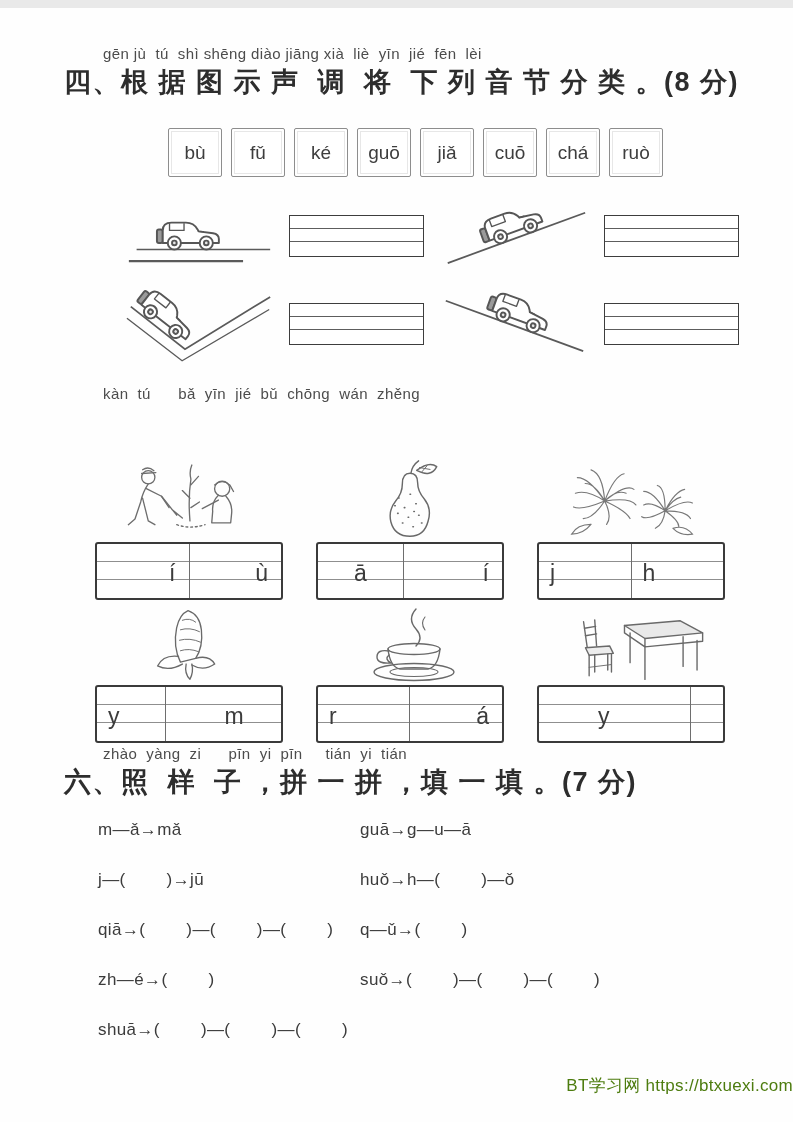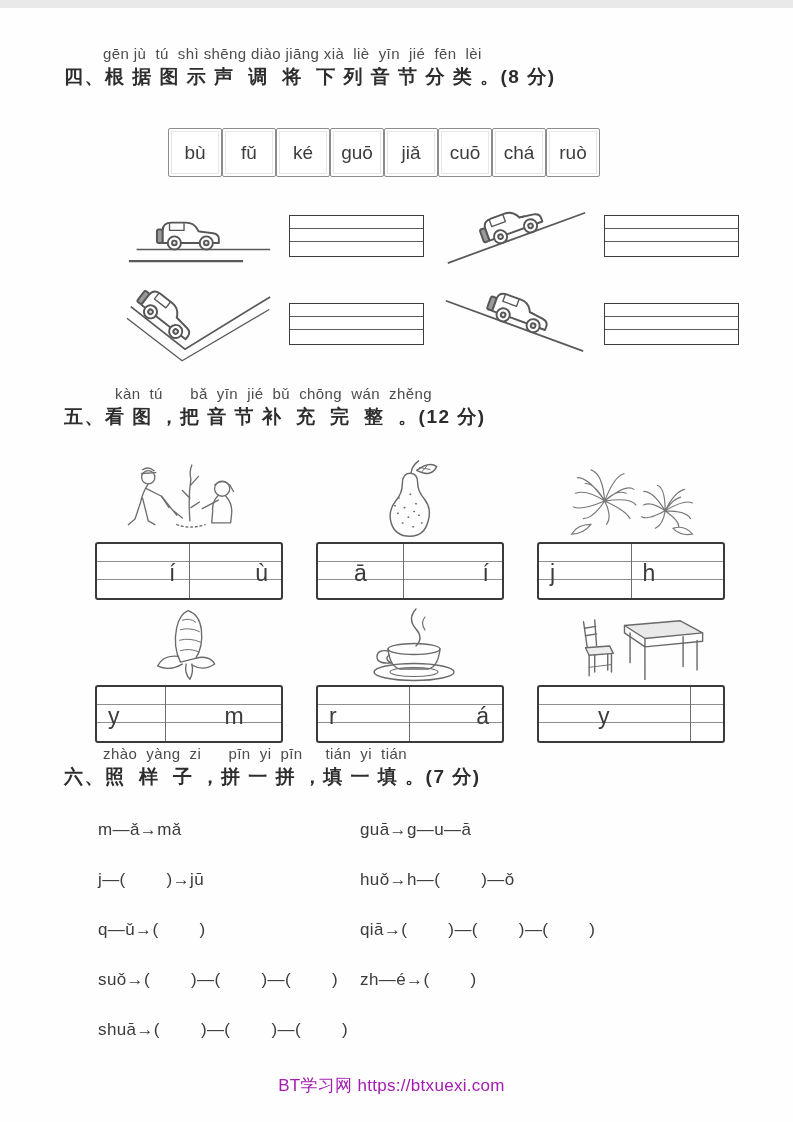--- a/index.html
+++ b/index.html
@@ -3,24 +3,24 @@
 <meta charset="utf-8">
 <style>
   html,body{margin:0;padding:0;background:#e9e9e9;}
   .page{
     position:relative;width:793px;height:1122px;margin:8px auto;
     background:#fefefe;overflow:hidden;
     font-family:"Liberation Sans","DejaVu Sans",sans-serif;color:#3a3a3a;
   }
   .page::after{content:"";position:absolute;left:0;right:0;bottom:0;height:6px;background:#f0eeeb;}
   .pinyin-label{position:absolute;font-size:15px;color:#4c4c4c;letter-spacing:.4px;white-space:pre;}
-  .cn-title{position:absolute;font-size:19px;font-weight:700;color:#2d2d2d;letter-spacing:1.5px;white-space:pre;margin:0;}
+  .cn-title{position:absolute;font-size:27px;font-weight:700;color:#2d2d2d;letter-spacing:1.5px;white-space:pre;margin:0;}
 
   
-  .stamps{position:absolute;left:168px;top:120px;display:flex;}
+  .stamps{position:absolute;left:168px;top:120px;display:flex;gap:9px;}
   .stamp{
     width:52px;height:47px;border:1.2px solid #8d8d8d;border-radius:2px;
     display:flex;align-items:center;justify-content:center;
     font-size:19px;color:#3d3d3d;background:#fff;
     box-shadow:inset 0 0 0 2px #fff, inset 0 0 0 3px #e7e7e7;
   }
 
   
   .tone-grid{position:absolute;left:125px;top:192px;display:grid;
     grid-template-columns:315px 315px;row-gap:16px;}
@@ -48,22 +48,22 @@
   .al-cl{padding-left:32%;}
   .al-c{justify-content:center;}
   .al-r{justify-content:flex-end;padding-right:13px;}
 
   
   .s6-grid{position:absolute;left:98px;top:810px;width:640px;display:grid;
     grid-template-columns:262px 1fr;row-gap:26px;
     font-size:17px;color:#3b3b3b;white-space:pre;letter-spacing:.4px;}
   .s6-grid div{line-height:24px;}
 
-  .footer{position:absolute;left:0;right:10px;top:1066px;text-align:center;
-    font-size:17px;color:#a21caf;letter-spacing:.3px;}
+  .footer{position:absolute;left:0;right:0;top:1066px;text-align:right;
+    font-size:17px;color:#4d7c0f;letter-spacing:.3px;}
 
   svg{overflow:visible;}
   .hidden-defs{position:absolute;width:0;height:0;}
 </style>
 </head>
 <body>
 
 <div class="page">
 
   <svg class="hidden-defs" aria-hidden="true">
@@ -144,22 +144,21 @@
 
     <div class="tone-cell">
       <svg width="150" height="72" viewBox="0 0 155 72">
         <line x1="6" y1="12" x2="148" y2="64" stroke="#5a5a5a" stroke-width="1.8"></line>
         <use href="#jeep" transform="translate(77,38) rotate(20) translate(0,-14.8)"></use>
       </svg>
       <div class="answer-box"></div>
     </div>
   </div>
 
-  <div class="pinyin-label" style="left:115px;top:377px;">kàn  tú      bǎ  yīn  jié  bǔ  chōng  wán  zhěng</div>
-  <h2 class="cn-title" style="left:64px;top:396px;">五、看 图 ，把 音 节 补  充  完  整  。(12 分)</h2>
+  <div class="pinyin-label" style="left:103px;top:377px;">kàn  tú      bǎ  yīn  jié  bǔ  chōng  wán  zhěng</div>
 
   <div class="s5-row" style="top:450px;">
     <div class="s5-item">
       <div class="s5-img">
         <svg width="180" height="82" viewBox="0 0 190 86">
           <g fill="none" stroke="#6d6d6d" stroke-width="1.4" stroke-linecap="round" stroke-linejoin="round">
             <circle cx="52" cy="18" r="7"></circle>
             <path d="M45 14 L60 13 M46 10 Q52 6 58 11"></path>
             <path d="M52 25 Q46 34 44 44 L38 62 M46 40 L52 64 M38 62 L31 68 M52 64 L59 68"></path>
             <path d="M50 30 L66 38 L74 50"></path>
@@ -293,21 +292,21 @@
   </div>
 
   <div class="pinyin-label" style="left:103px;top:737px;text-align:center;">zhào  yàng  zi      pīn  yi  pīn     tián  yi  tián</div>
   <h2 class="cn-title" style="left:64px;top:756px;">六、照  样  子 ，拼 一 拼 ，填 一 填 。(7 分)</h2>
 
   <div class="s6-grid">
     <div>m—ǎ→mǎ</div>
     <div>guā→g—u—ā</div>
     <div>j—(        )→jū</div>
     <div>huǒ→h—(        )—ǒ</div>
+    <div>qiā→(        )—(        )—(        )</div>
     <div>q—ǔ→(        )</div>
-    <div>qiā→(        )—(        )—(        )</div>
+    <div>zh—é→(        )</div>
     <div>suǒ→(        )—(        )—(        )</div>
-    <div>zh—é→(        )</div>
     <div>shuā→(        )—(        )—(        )</div>
   </div>
 
   <div class="footer">BT学习网 https://btxuexi.com</div>
 </div>
 
 </body></html>

